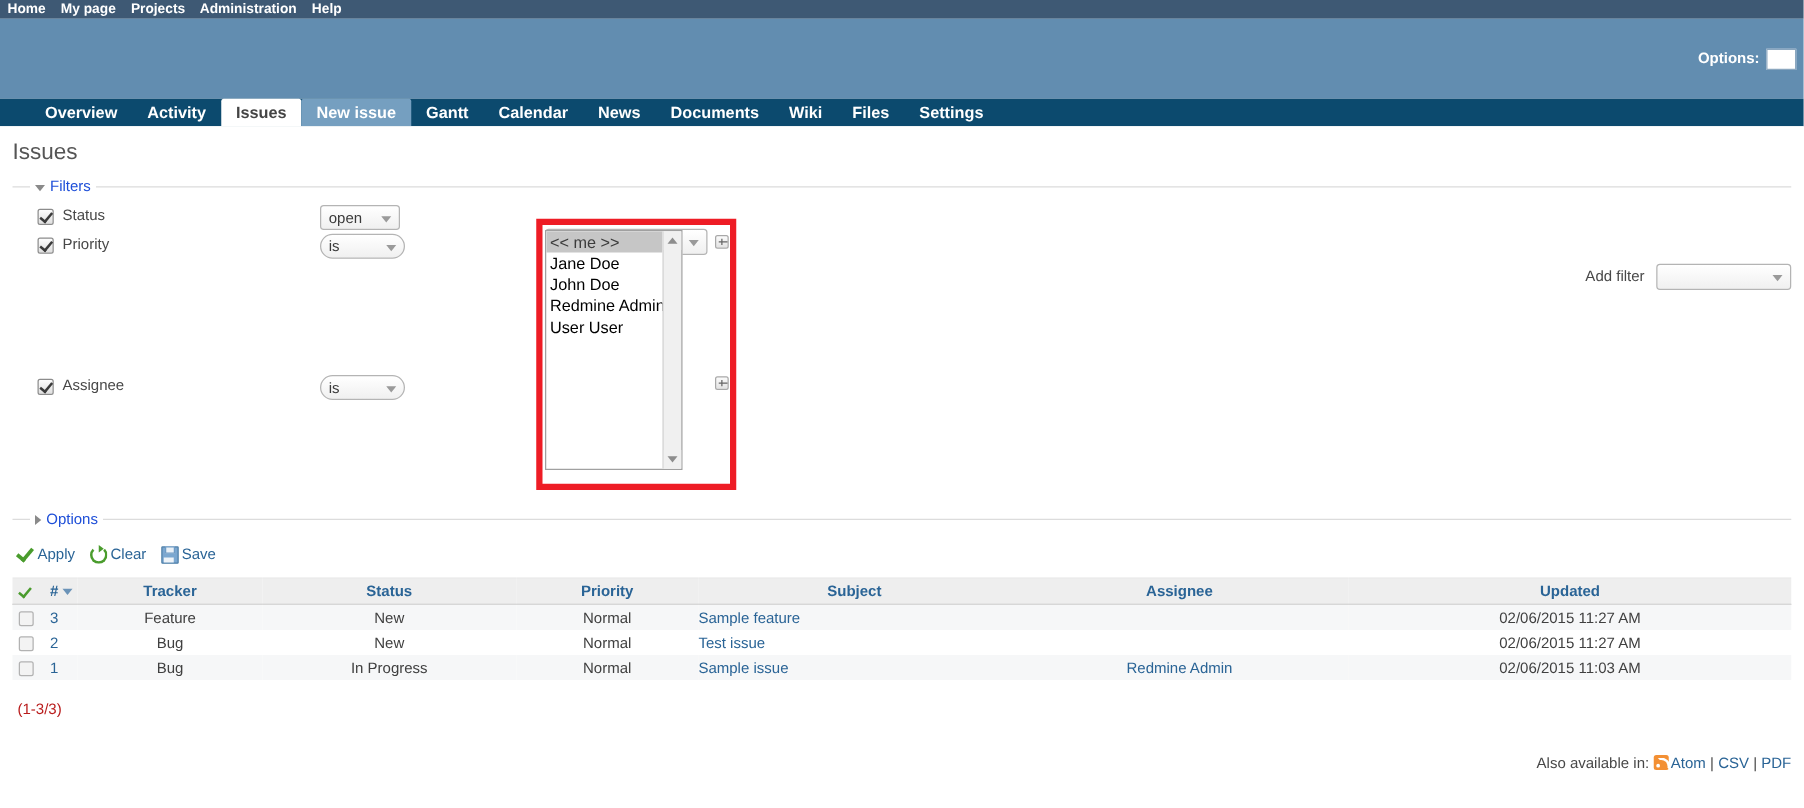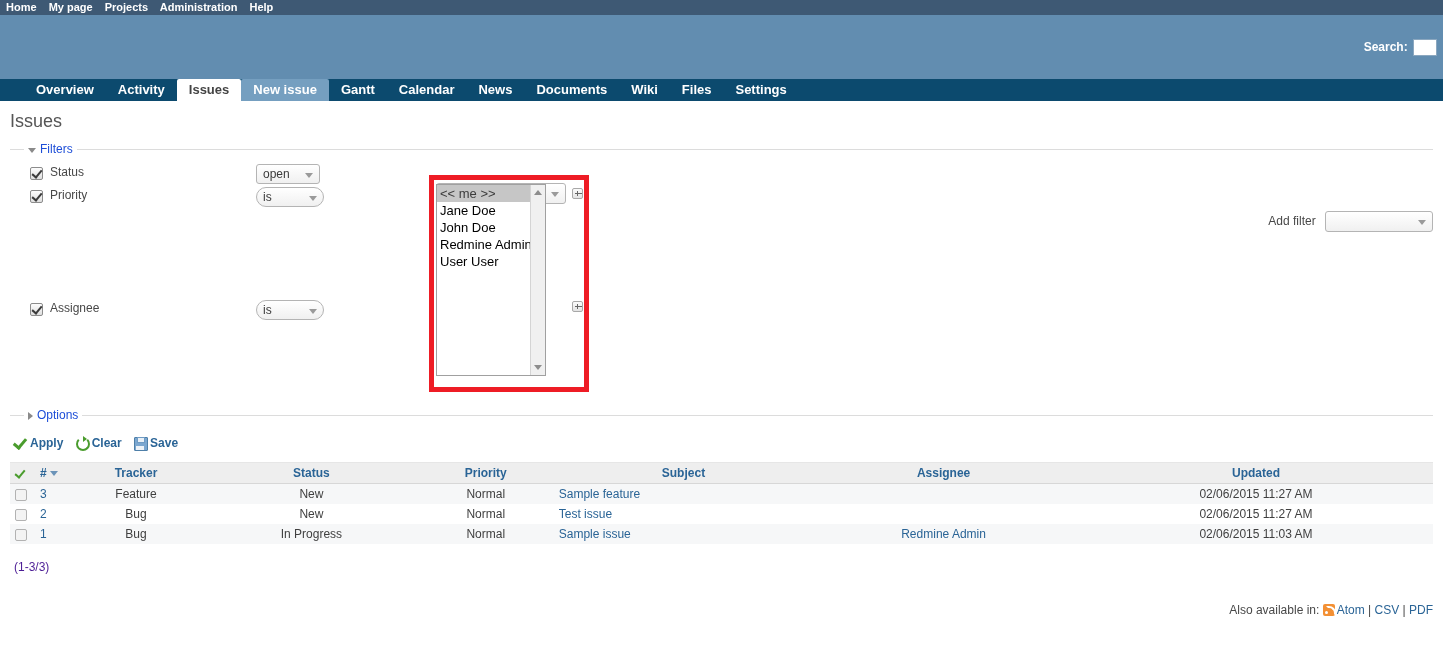--- a/index.html
+++ b/index.html
@@ -349,21 +349,20 @@
   }
 
   
   #options-fs { margin-top: 0; }
 
   
   #query-actions {
     margin: 14px 0 0 4px;
     font-size: 12px;
     white-space: nowrap;
-    font-weight: bold;
   }
   #query-actions a {
     color: #169 ;
     color: #2a6496;
     text-decoration: none;
     margin-right: 9px;
     font-size: 12px;
   }
   #query-actions .ic {
     display: inline-block;
@@ -495,21 +494,21 @@
     width: 4px; height: 8px;
     border: solid #4a9c2d;
     border-width: 0 2px 2px 0;
     transform: rotate(40deg);
   }
 
   
   .pagination {
     margin: 16px 0 0 4px;
     font-size: 12px;
-    color: #4c1d95;
+    color: #b91c1c;
   }
   #other-formats {
     position: absolute;
     right: 10px;
     bottom: 22px;
     font-size: 12px;
     color: #484848;
     white-space: nowrap;
   }
   #other-formats a {
@@ -551,21 +550,21 @@
   <a href="#">Home</a>
   <a href="#">My page</a>
   <a href="#">Projects</a>
   <a href="#">Administration</a>
   <a href="#">Help</a>
 </div>
 
 <div id="header">
 
   <div id="quick-search">
-    <label>Search:</label>
+    <label>Options:</label>
     <input type="text" value="" style="">
   </div>
 </div>
 
 <div id="main-menu">
   <ul>
     <li>
         <a href="#" class="">Overview</a>
       </li>
     <li>

